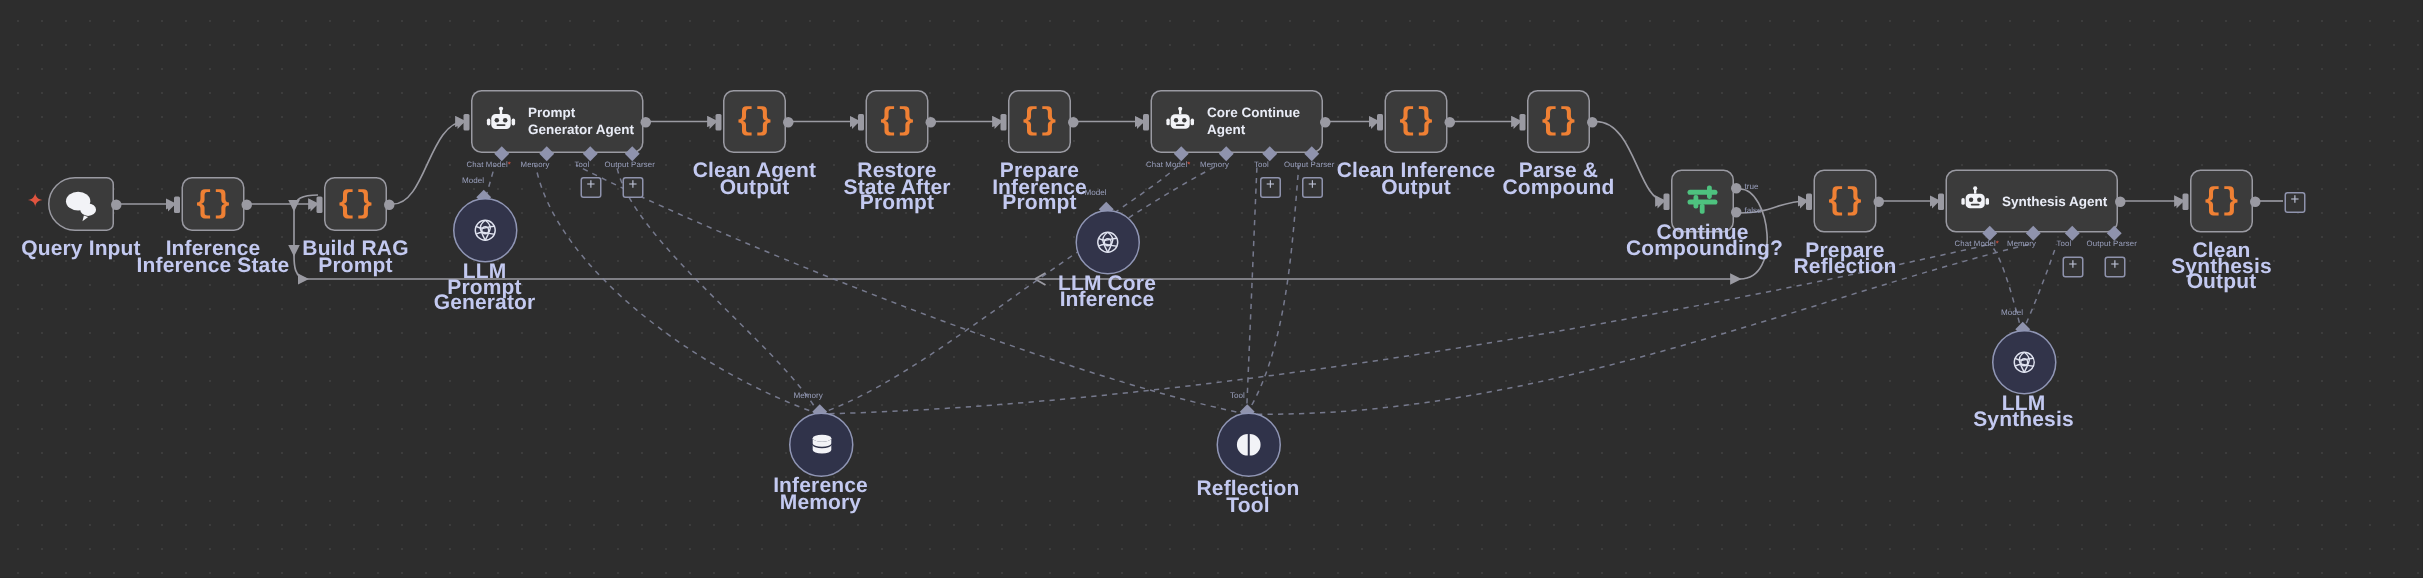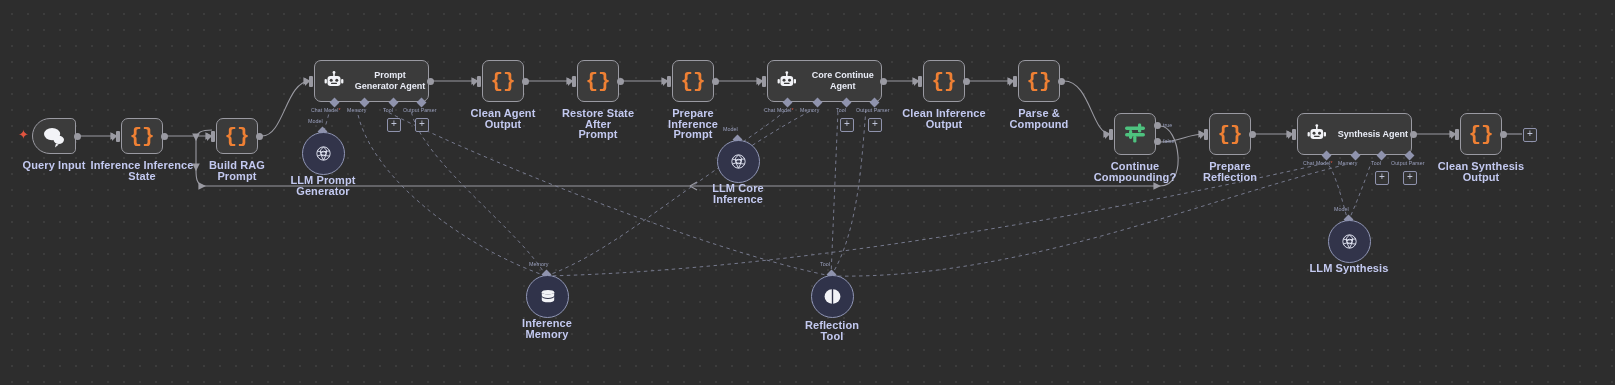--- a/index.html
+++ b/index.html
@@ -16,26 +16,26 @@
   
   .node{position:absolute;}
   .box{
     position:absolute;left:0;top:0;
     background:#3b3b3b;border:1.3px solid #9a9aa2;border-radius:7px;
     box-sizing:border-box;display:flex;align-items:center;
   }
   .box.trigger{border-radius:26px 7px 7px 26px;}
   .nlabel{
     position:absolute;text-align:center;color:#c3c9f0;
-    font-size:11px;font-weight:bold;line-height:10.5px;
+    font-size:14px;font-weight:bold;line-height:10.5px;
     letter-spacing:.1px;white-space:pre-line;
   }
   .code-glyph{color:#ef8034;font-size:21px;font-weight:bold;line-height:1;
     width:100%;text-align:center;font-family:"Liberation Mono", monospace;}
-  .agent-title{color:#e9ecf6;font-size:9px;font-weight:bold;line-height:11px;text-align:center;}
+  .agent-title{color:#e9ecf6;font-size:9px;font-weight:bold;line-height:11px;}
 
   
   .port{position:absolute;width:7px;height:7px;border-radius:50%;
     background:#9a9aa2;}
   .inport{position:absolute;width:4px;height:11px;background:#9a9aa2;border-radius:1px;}
   .inport:after{content:"";position:absolute;left:-4px;top:1.5px;
     border-top:4px solid transparent;border-bottom:4px solid transparent;
     border-left:4px solid #9a9aa2;}
 
   
@@ -263,21 +263,21 @@
         <rect x="3" y="12" width="20" height="3.4" rx="1.7" fill="#4ec27f"></rect>
         <rect x="11.2" y="15" width="3.2" height="6.5" rx="1.2" fill="#4ec27f"></rect>
         <rect x="16" y="2.6" width="3.2" height="9" rx="1.4" fill="#4ec27f"></rect>
         <rect x="7" y="9" width="3.2" height="9" rx="1.4" fill="#4ec27f"></rect>
       </svg>
     </div>
     <div class="port" style="left:40px;top:9px"></div>
     <div class="port" style="left:40px;top:25px"></div>
     <div class="branchlabel" style="left:49px;top:9px">true</div>
     <div class="branchlabel" style="left:49px;top:25px">false</div>
-    <div class="nlabel" style="left:-30px;top:48px;width:102px">Continue Compounding?</div>
+    <div class="nlabel" style="left:-30px;top:36px;width:102px">Continue Compounding?</div>
   </div>
 
   <div class="node" style="left:1209px;top:113px">
     <div class="inport" style="left:-5px;top:16px"></div>
     <div class="box" style="width:42px;height:42px">
       <span class="code-glyph">{}</span>
     </div>
     <div class="port" style="left:40px;top:17.5px"></div>
     <div class="nlabel" style="left:-25px;top:48px;width:92px">Prepare Reflection</div>
   </div>

